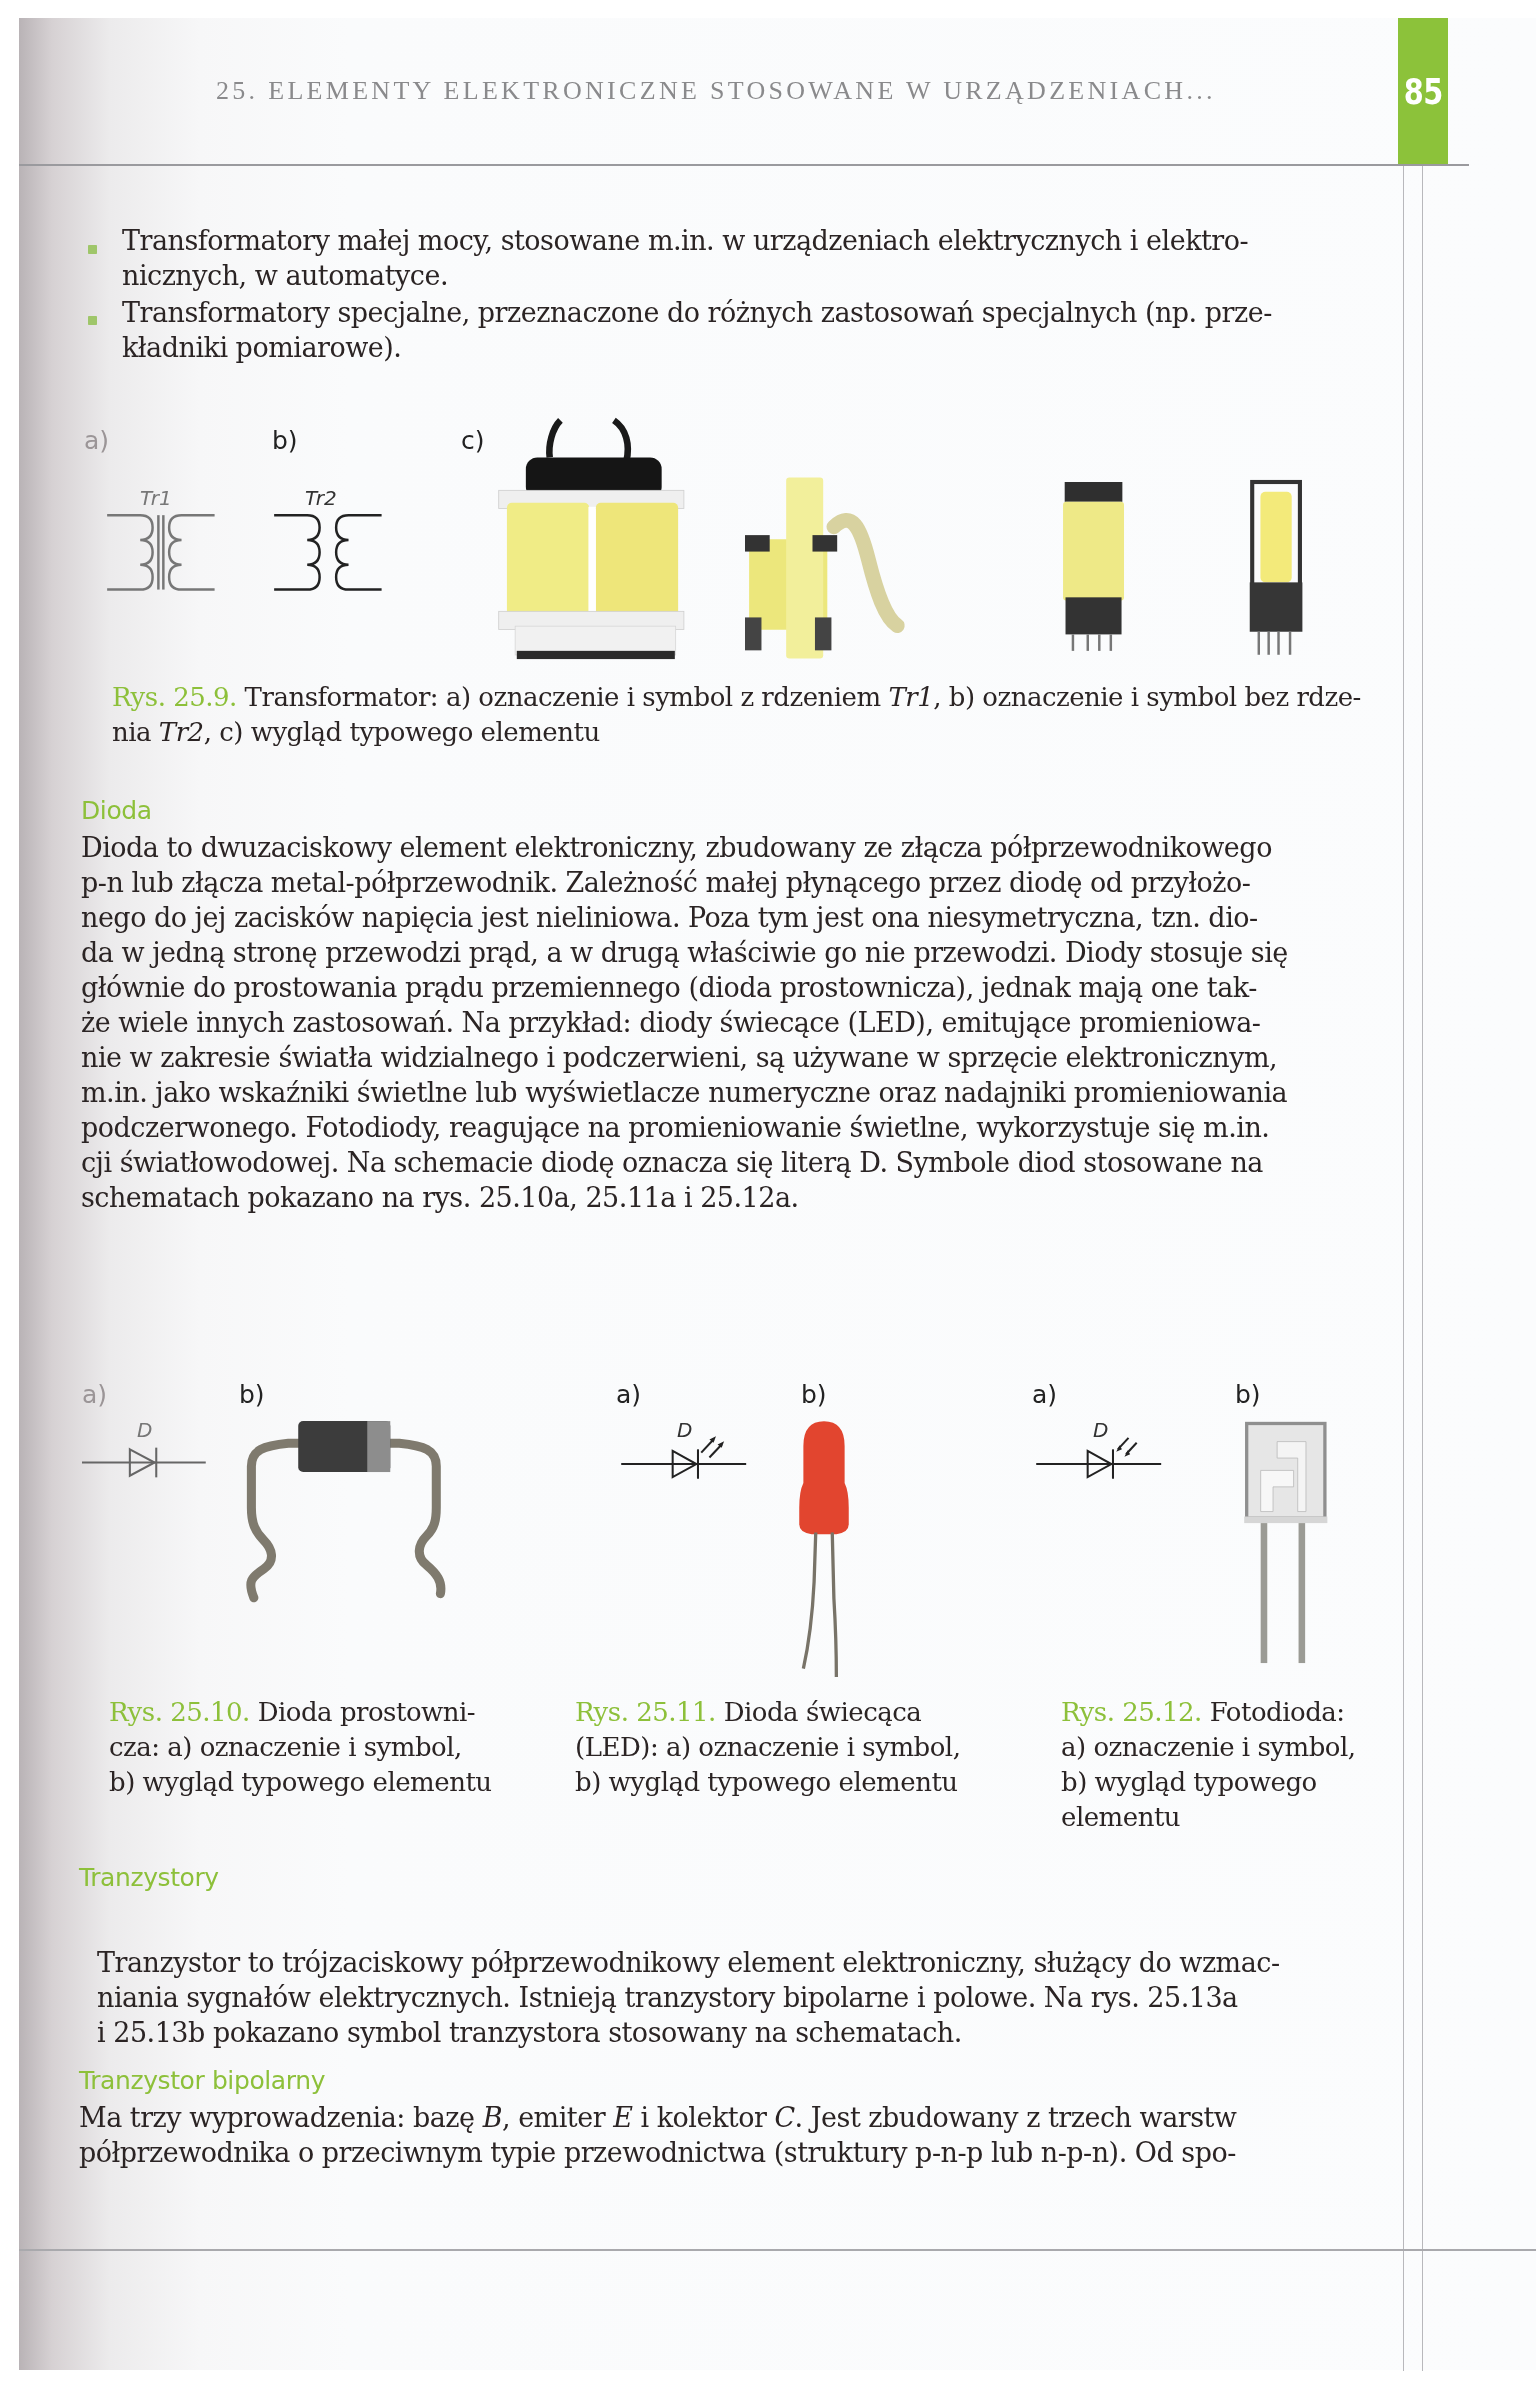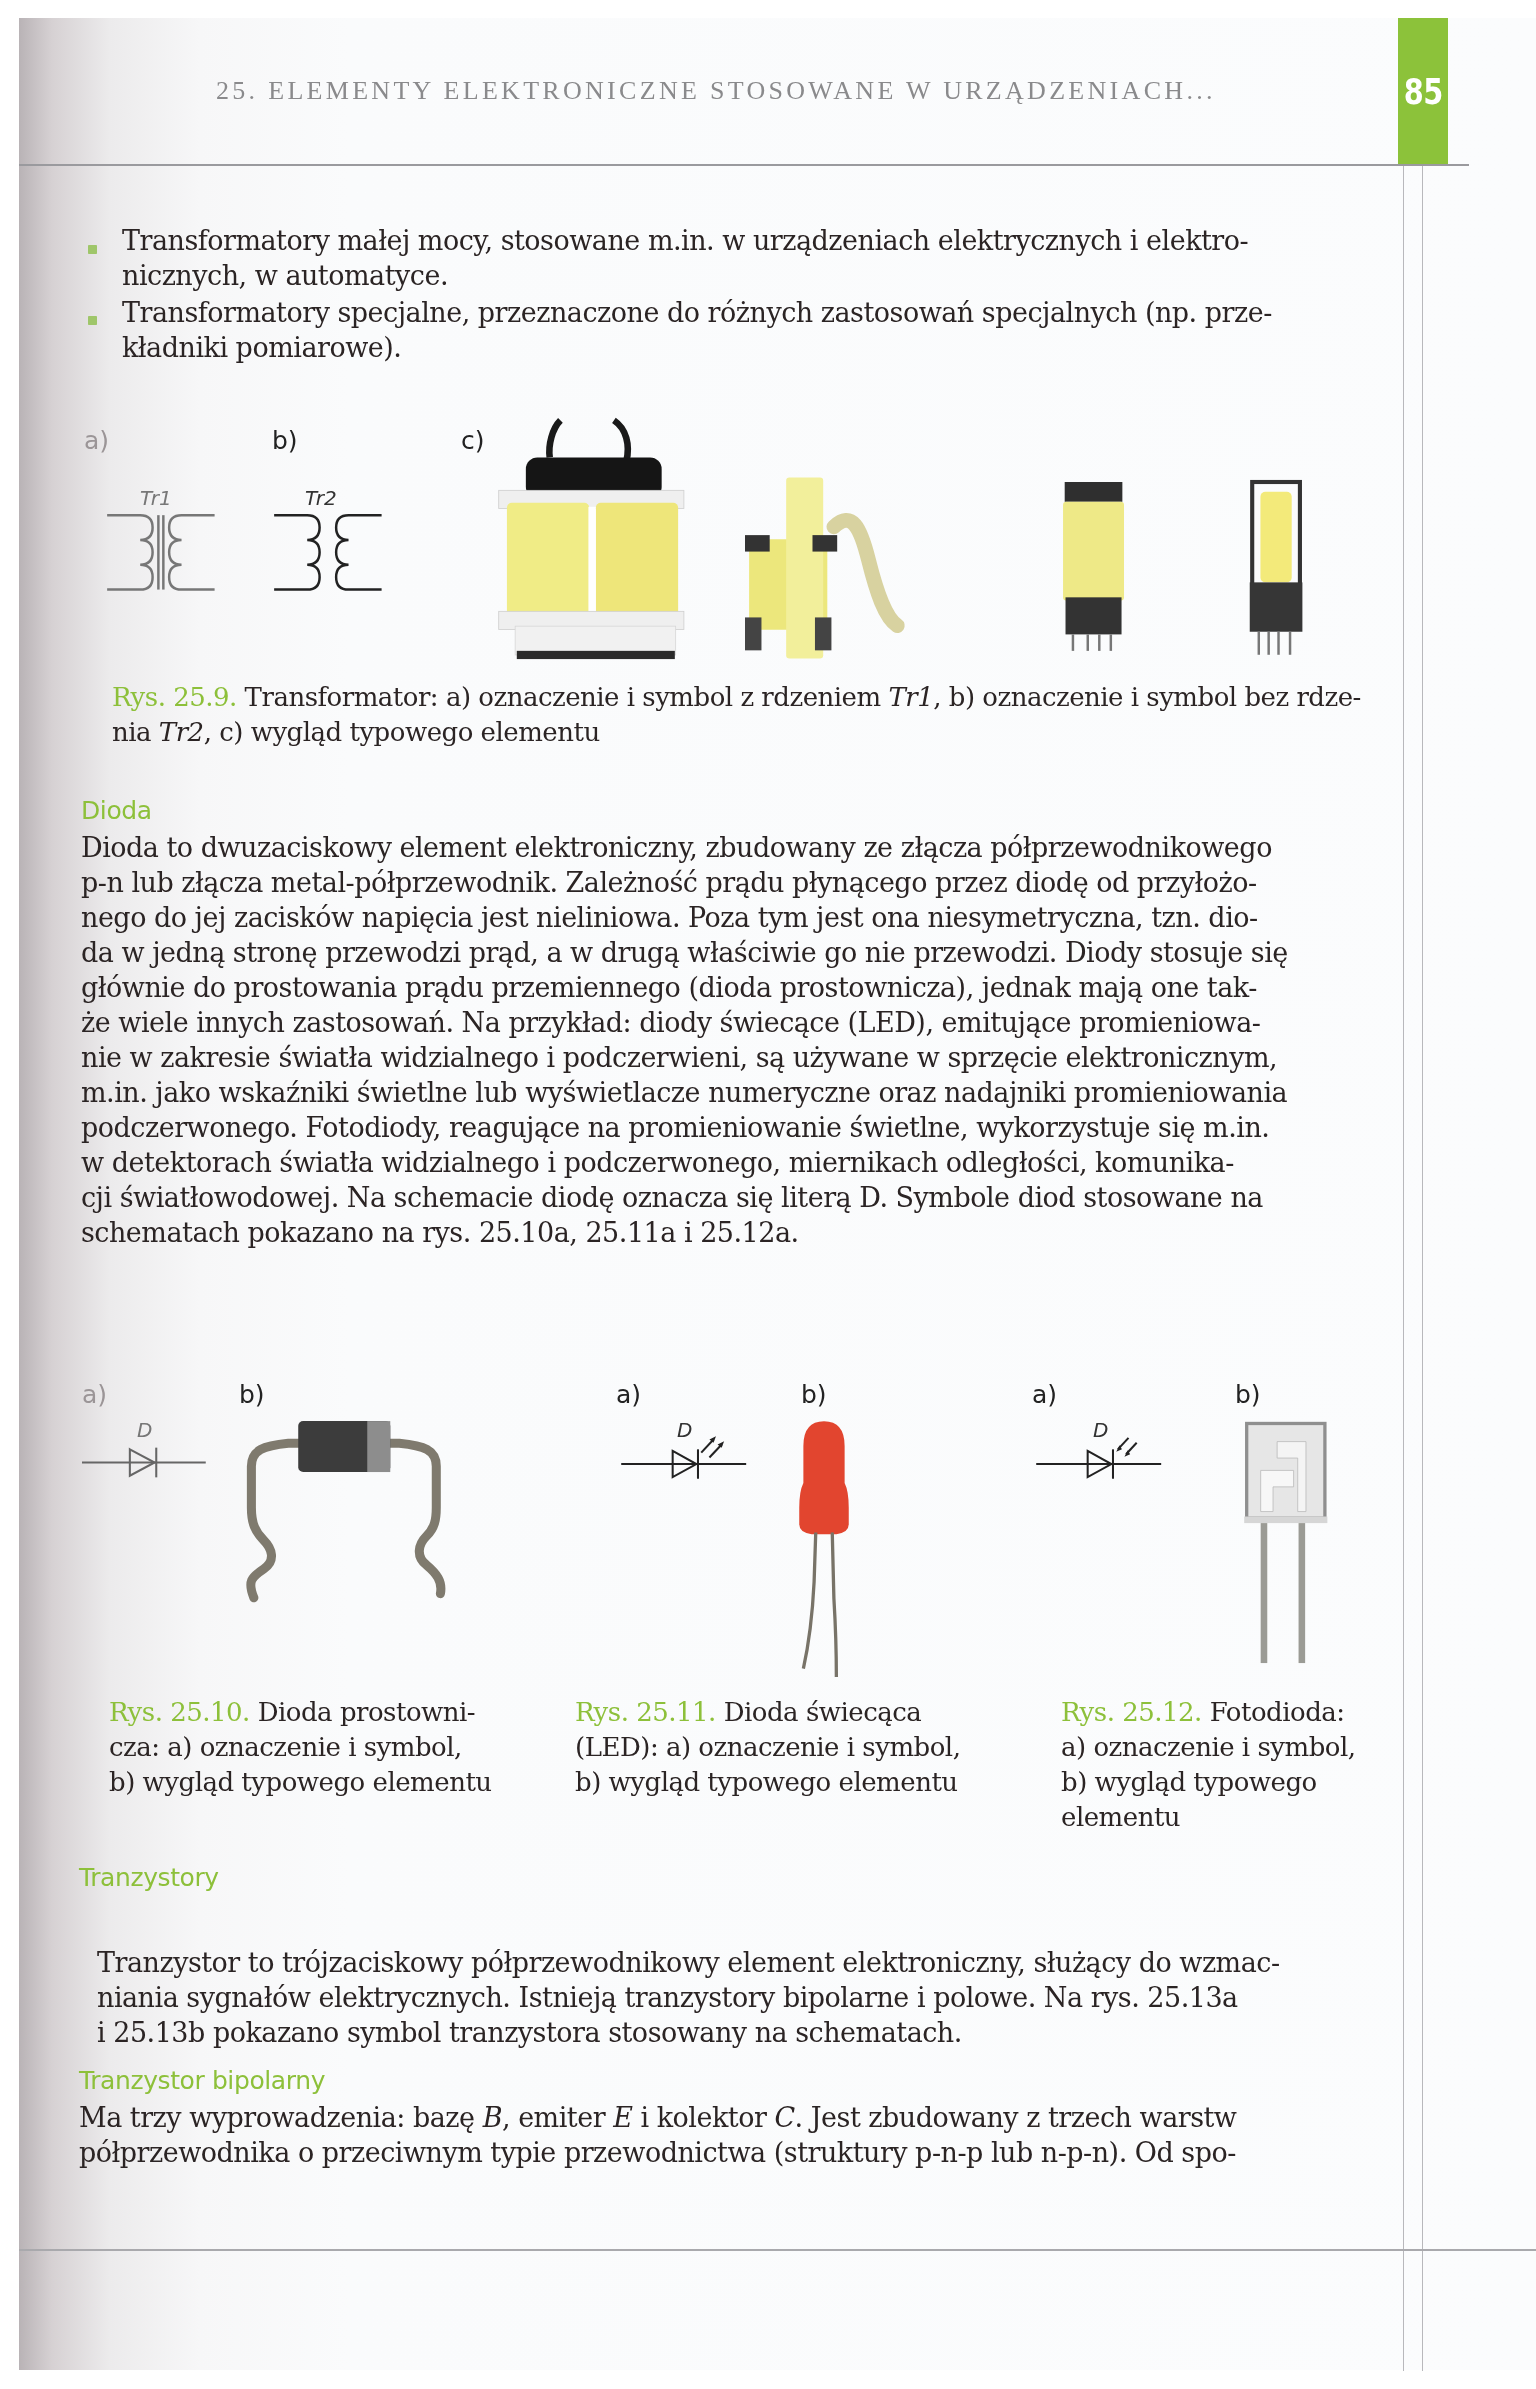--- a/index.html
+++ b/index.html
@@ -152,29 +152,28 @@
 </svg>
 
 <div class="caption" style="left:82px; top:680px;">
   <span class="l"><span class="green">Rys. 25.9.</span> <span>Transformator: a) oznaczenie i symbol z rdzeniem </span><i class="it">Tr1</i><span>, b) oznaczenie i symbol bez rdze-</span></span>
   <span class="l"><span>nia </span><i class="it">Tr2</i><span>, c) wygląd typowego elementu</span></span>
 </div>
 
 <div class="heading" style="left:81px; top:796px;">Dioda</div>
 <div class="text" style="left:81px; top:830px;">
   <span class="l">Dioda to dwuzaciskowy element elektroniczny, zbudowany ze złącza półprzewodnikowego</span>
-  <span class="l">p-n lub złącza metal-półprzewodnik. Zależność prądu płynącego przez diodę od przyłożo-</span>
+  <span class="l">p-n lub złącza metal-półprzewodnik. Zależność małej płynącego przez diodę od przyłożo-</span>
   <span class="l">nego do jej zacisków napięcia jest nieliniowa. Poza tym jest ona niesymetryczna, tzn. dio-</span>
   <span class="l">da w jedną stronę przewodzi prąd, a w drugą właściwie go nie przewodzi. Diody stosuje się</span>
   <span class="l">głównie do prostowania prądu przemiennego (dioda prostownicza), jednak mają one tak-</span>
   <span class="l">że wiele innych zastosowań. Na przykład: diody świecące (LED), emitujące promieniowa-</span>
   <span class="l">nie w zakresie światła widzialnego i podczerwieni, są używane w sprzęcie elektronicznym,</span>
   <span class="l">m.in. jako wskaźniki świetlne lub wyświetlacze numeryczne oraz nadajniki promieniowania</span>
   <span class="l">podczerwonego. Fotodiody, reagujące na promieniowanie świetlne, wykorzystuje się m.in.</span>
-  <span class="l">w detektorach światła widzialnego i podczerwonego, miernikach odległości, komunika-</span>
   <span class="l">cji światłowodowej. Na schemacie diodę oznacza się literą D. Symbole diod stosowane na</span>
   <span class="l">schematach pokazano na rys. 25.10a, 25.11a i 25.12a.</span>
 </div>
 
 <div class="fig-label fade" style="left:82px; top:1380px;">a)</div>
 <div class="fig-label" style="left:239px; top:1380px;">b)</div>
 <div class="sym-label" style="left:137px; top:1418px; color:#777;">D</div>
 <svg style="left:82px; top:1446px;" width="132" height="33" viewBox="0 0 160 40">
   <g stroke="#666" stroke-width="2.5" fill="none">
     <line x1="0" y1="20" x2="150" y2="20"></line>

